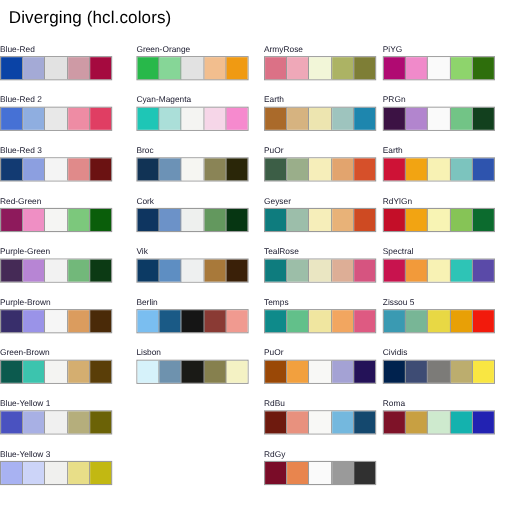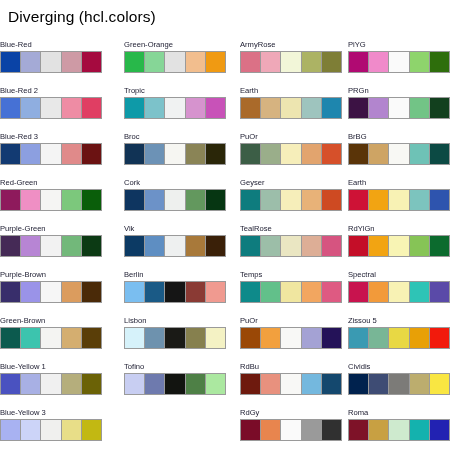--- a/index.html
+++ b/index.html
@@ -171,27 +171,27 @@
         <div class="palette-label">Green-Orange</div>
         <div class="swatch-strip">
           <div class="swatch" style="background-color: rgb(40, 184, 74);"></div>
           <div class="swatch" style="background-color: rgb(134, 214, 151);"></div>
           <div class="swatch" style="background-color: rgb(226, 226, 226);"></div>
           <div class="swatch" style="background-color: rgb(242, 190, 142);"></div>
           <div class="swatch" style="background-color: rgb(240, 154, 18);"></div>
         </div>
       </div>
       <div class="palette-item">
-        <div class="palette-label">Tropic</div>
-        <div class="swatch-strip">
-          <div class="swatch" style="background-color: rgb(14, 154, 168);"></div>
-          <div class="swatch" style="background-color: rgb(124, 194, 202);"></div>
-          <div class="swatch" style="background-color: rgb(240, 242, 242);"></div>
-          <div class="swatch" style="background-color: rgb(214, 147, 206);"></div>
-          <div class="swatch" style="background-color: rgb(200, 82, 184);"></div>
+        <div class="palette-label">Cyan-Magenta</div>
+        <div class="swatch-strip">
+          <div class="swatch" style="background-color: rgb(30, 198, 182);"></div>
+          <div class="swatch" style="background-color: rgb(171, 223, 217);"></div>
+          <div class="swatch" style="background-color: rgb(244, 244, 242);"></div>
+          <div class="swatch" style="background-color: rgb(246, 214, 232);"></div>
+          <div class="swatch" style="background-color: rgb(246, 138, 206);"></div>
         </div>
       </div>
       <div class="palette-item">
         <div class="palette-label">Broc</div>
         <div class="swatch-strip">
           <div class="swatch" style="background-color: rgb(17, 51, 85);"></div>
           <div class="swatch" style="background-color: rgb(108, 146, 182);"></div>
           <div class="swatch" style="background-color: rgb(246, 246, 242);"></div>
           <div class="swatch" style="background-color: rgb(138, 132, 86);"></div>
           <div class="swatch" style="background-color: rgb(42, 38, 8);"></div>
@@ -230,30 +230,20 @@
       <div class="palette-item">
         <div class="palette-label">Lisbon</div>
         <div class="swatch-strip">
           <div class="swatch" style="background-color: rgb(214, 242, 250);"></div>
           <div class="swatch" style="background-color: rgb(110, 146, 174);"></div>
           <div class="swatch" style="background-color: rgb(26, 26, 22);"></div>
           <div class="swatch" style="background-color: rgb(134, 128, 78);"></div>
           <div class="swatch" style="background-color: rgb(244, 242, 196);"></div>
         </div>
       </div>
-      <div class="palette-item">
-        <div class="palette-label">Tofino</div>
-        <div class="swatch-strip">
-          <div class="swatch" style="background-color: rgb(200, 206, 242);"></div>
-          <div class="swatch" style="background-color: rgb(110, 122, 174);"></div>
-          <div class="swatch" style="background-color: rgb(18, 20, 16);"></div>
-          <div class="swatch" style="background-color: rgb(78, 128, 70);"></div>
-          <div class="swatch" style="background-color: rgb(171, 232, 160);"></div>
-        </div>
-      </div>
     </div>
     <div class="palette-column col-2">
       <div class="palette-item">
         <div class="palette-label">ArmyRose</div>
         <div class="swatch-strip">
           <div class="swatch" style="background-color: rgb(219, 113, 134);"></div>
           <div class="swatch" style="background-color: rgb(239, 168, 184);"></div>
           <div class="swatch" style="background-color: rgb(242, 246, 216);"></div>
           <div class="swatch" style="background-color: rgb(172, 179, 100);"></div>
           <div class="swatch" style="background-color: rgb(126, 126, 54);"></div>
@@ -355,30 +345,20 @@
         <div class="palette-label">PRGn</div>
         <div class="swatch-strip">
           <div class="swatch" style="background-color: rgb(60, 18, 68);"></div>
           <div class="swatch" style="background-color: rgb(178, 133, 206);"></div>
           <div class="swatch" style="background-color: rgb(250, 250, 250);"></div>
           <div class="swatch" style="background-color: rgb(114, 196, 134);"></div>
           <div class="swatch" style="background-color: rgb(18, 64, 30);"></div>
         </div>
       </div>
       <div class="palette-item">
-        <div class="palette-label">BrBG</div>
-        <div class="swatch-strip">
-          <div class="swatch" style="background-color: rgb(90, 52, 8);"></div>
-          <div class="swatch" style="background-color: rgb(206, 164, 100);"></div>
-          <div class="swatch" style="background-color: rgb(248, 248, 244);"></div>
-          <div class="swatch" style="background-color: rgb(110, 194, 182);"></div>
-          <div class="swatch" style="background-color: rgb(12, 74, 68);"></div>
-        </div>
-      </div>
-      <div class="palette-item">
         <div class="palette-label">Earth</div>
         <div class="swatch-strip">
           <div class="swatch" style="background-color: rgb(206, 18, 54);"></div>
           <div class="swatch" style="background-color: rgb(242, 164, 18);"></div>
           <div class="swatch" style="background-color: rgb(248, 242, 180);"></div>
           <div class="swatch" style="background-color: rgb(124, 196, 190);"></div>
           <div class="swatch" style="background-color: rgb(46, 84, 174);"></div>
         </div>
       </div>
       <div class="palette-item">

